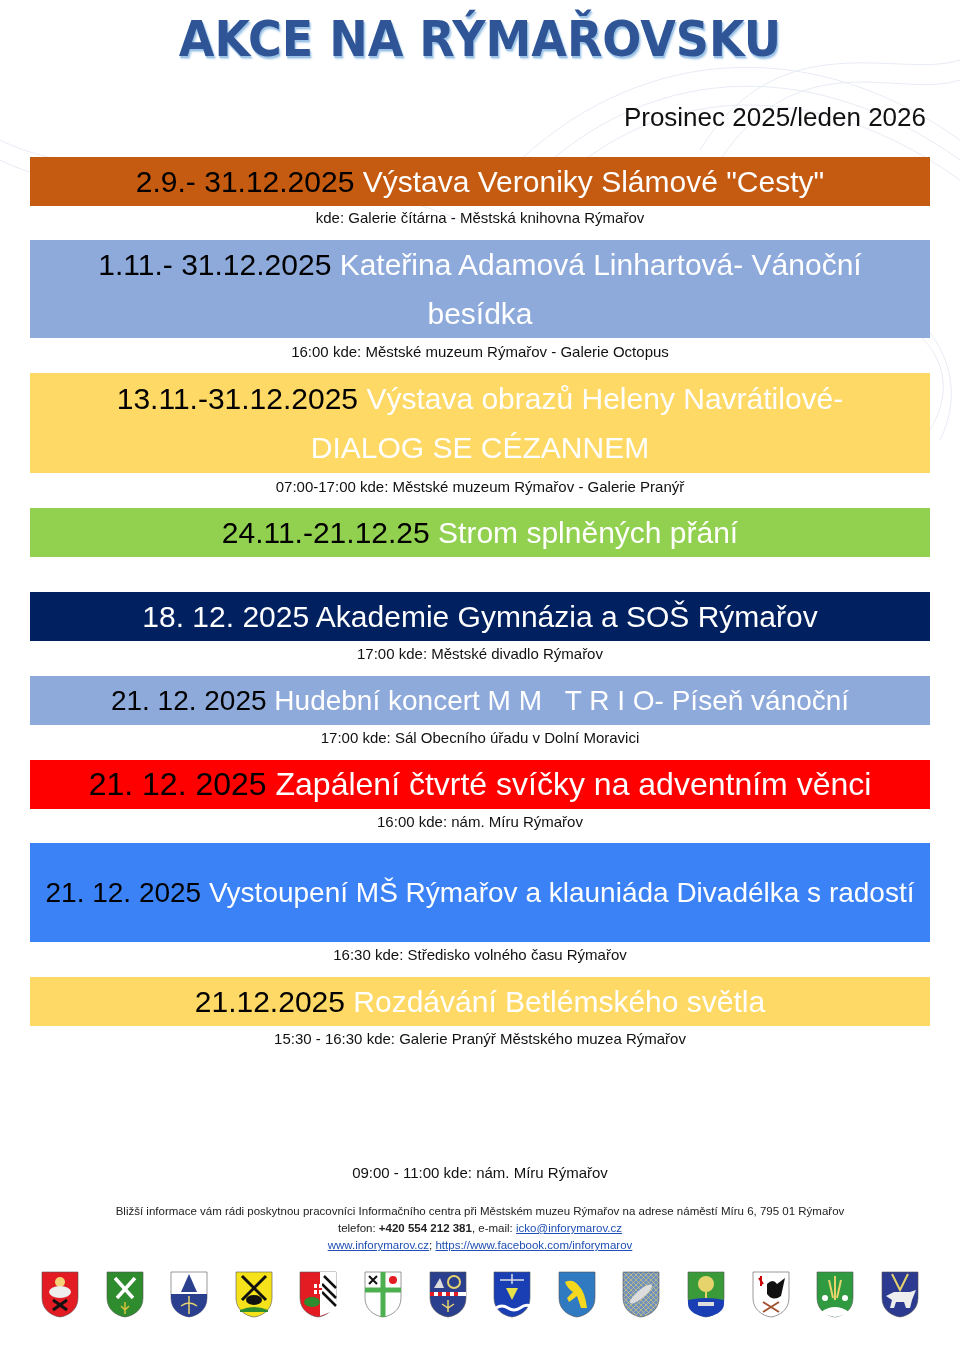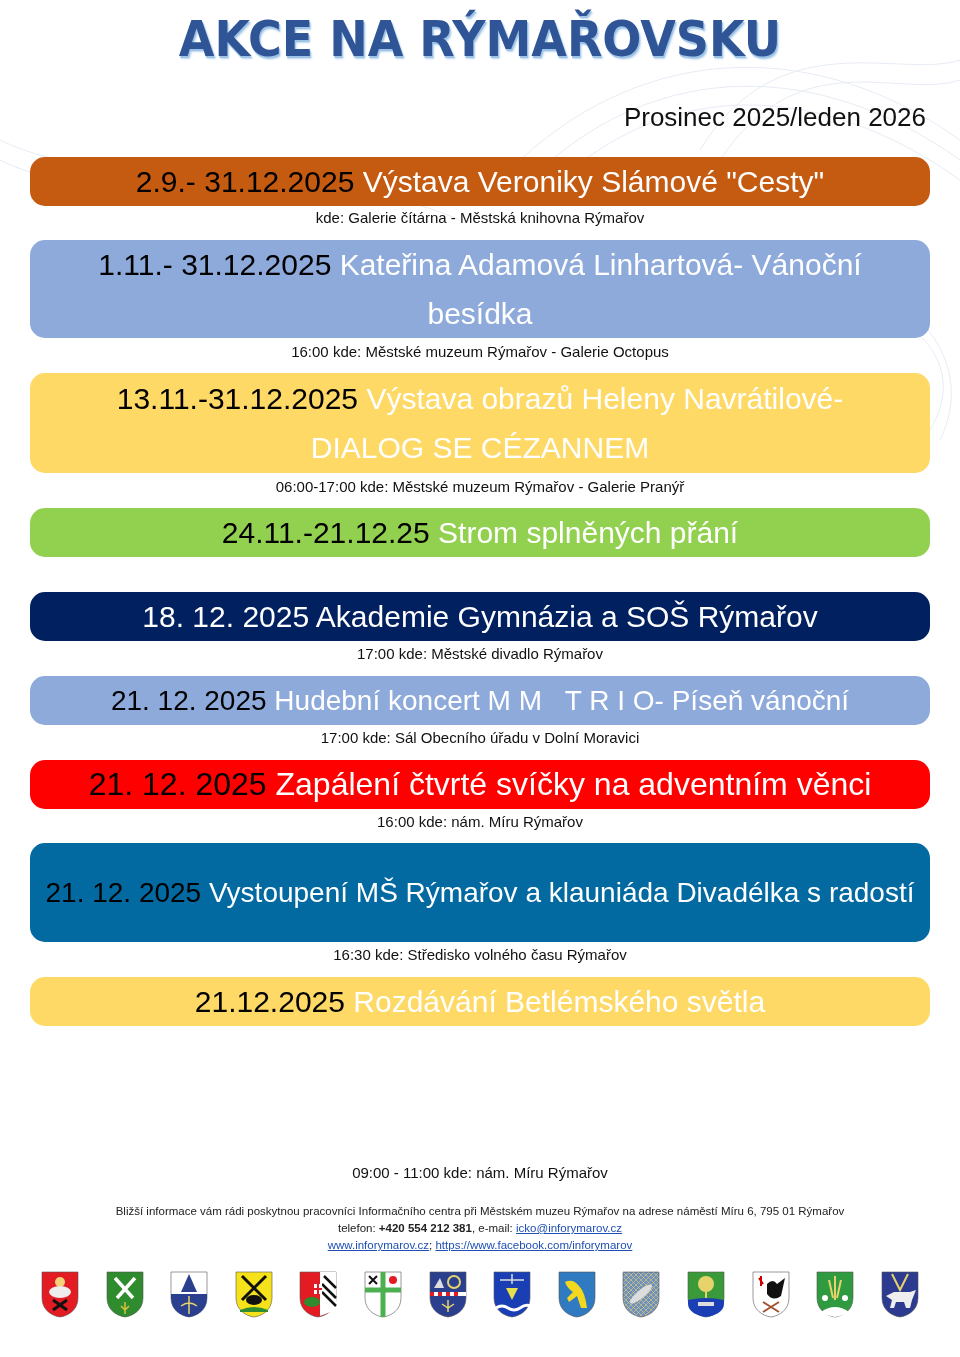--- a/index.html
+++ b/index.html
@@ -33,21 +33,20 @@
     font-size: 26px; color: #111;
   }
 
   .band {
     position: absolute; left: 30px; width: 900px;
     display: flex; align-items: center; justify-content: center;
     text-align: center;
     font-family: "Liberation Sans", sans-serif;
     font-size: 30px; line-height: 49px;
     padding: 0 6px;
-    border-radius: 15px;
   }
   .band .date { color: #000; }
   .band .name { color: #fff; }
   .band.navy .date { color: #fff; }
 
   .where {
     position: absolute; left: 30px; width: 900px;
     text-align: center;
     font-family: "Liberation Sans", sans-serif;
     font-size: 15px; color: #111;
@@ -95,49 +94,50 @@
   <div class="where" style="top:209px;">kde: Galerie čítárna - Městská knihovna Rýmařov</div>
 
   <div class="band" style="top:240px;height:98px;background:#8eaadb;padding:0 40px;">
     <div><span class="date">1.11.- 31.12.2025</span> <span class="name">Kateřina Adamová Linhartová- Vánoční besídka</span></div>
   </div>
   <div class="where" style="top:343px;">16:00 kde: Městské muzeum Rýmařov - Galerie Octopus</div>
 
   <div class="band" style="top:373px;height:100px;background:#ffd966;padding:12px 40px;">
     <div><span class="date">13.11.-31.12.2025</span> <span class="name">Výstava obrazů Heleny Navrátilové- DIALOG SE CÉZANNEM</span></div>
   </div>
-  <div class="where" style="top:478px;">06:00-17:00 kde: Městské muzeum Rýmařov - Galerie Pranýř</div>
+  <div class="where" style="top:478px;">07:00-17:00 kde: Městské muzeum Rýmařov - Galerie Pranýř</div>
 
   <div class="band" style="top:508px;height:49px;background:#92d050;">
     <div><span class="date">24.11.-21.12.25</span> <span class="name">Strom splněných přání</span></div>
   </div>
 
   <div class="band navy" style="top:592px;height:49px;background:#002060;">
     <div><span class="date">18. 12. 2025</span> <span class="name">Akademie Gymnázia a SOŠ Rýmařov</span></div>
   </div>
   <div class="where" style="top:645px;">17:00 kde: Městské divadlo Rýmařov</div>
 
   <div class="band" style="top:676px;height:49px;background:#8eaadb;font-size:28px;white-space:pre;">
     <div><span class="date">21. 12. 2025</span> <span class="name">Hudební koncert M M   T R I O- Píseň vánoční</span></div>
   </div>
   <div class="where" style="top:729px;">17:00 kde: Sál Obecního úřadu v Dolní Moravici</div>
 
   <div class="band" style="top:760px;height:49px;background:#ff0000;font-size:32px;">
     <div><span class="date">21. 12. 2025</span> <span class="name">Zapálení čtvrté svíčky na adventním věnci</span></div>
   </div>
   <div class="where" style="top:813px;">16:00 kde: nám. Míru Rýmařov</div>
 
-  <div class="band" style="top:843px;height:99px;background:#0369a1;font-size:28px;text-align:center;">
+  <div class="band" style="top:843px;height:99px;background:#3b82f6;font-size:28px;text-align:center;">
     <div><span class="date">21. 12. 2025</span> <span class="name">Vystoupení MŠ Rýmařov a klauniáda Divadélka s radostí</span></div>
   </div>
   <div class="where" style="top:946px;">16:30 kde: Středisko volného času Rýmařov</div>
 
   <div class="band" style="top:977px;height:49px;background:#ffd966;align-items:center;">
     <div><span class="date">21.12.2025</span> <span class="name">Rozdávání Betlémského světla</span></div>
   </div>
+  <div class="where" style="top:1030px;">15:30 - 16:30 kde: Galerie Pranýř Městského muzea Rýmařov</div>
 
   <div class="where" style="top:1164px;">09:00 - 11:00 kde: nám. Míru Rýmařov</div>
 
   <div class="footer">
     <div>Bližší informace vám rádi poskytnou pracovníci Informačního centra při Městském muzeu Rýmařov na adrese náměstí Míru 6, 795 01 Rýmařov</div>
     <div>
       <span>telefon: </span><span class="phone">+420 554 212 381</span><span>, e-mail: </span><a>icko@inforymarov.cz</a>
     </div>
     <div>
       <a>www.inforymarov.cz</a><span>; </span><a>https://www.facebook.com/inforymarov</a>

